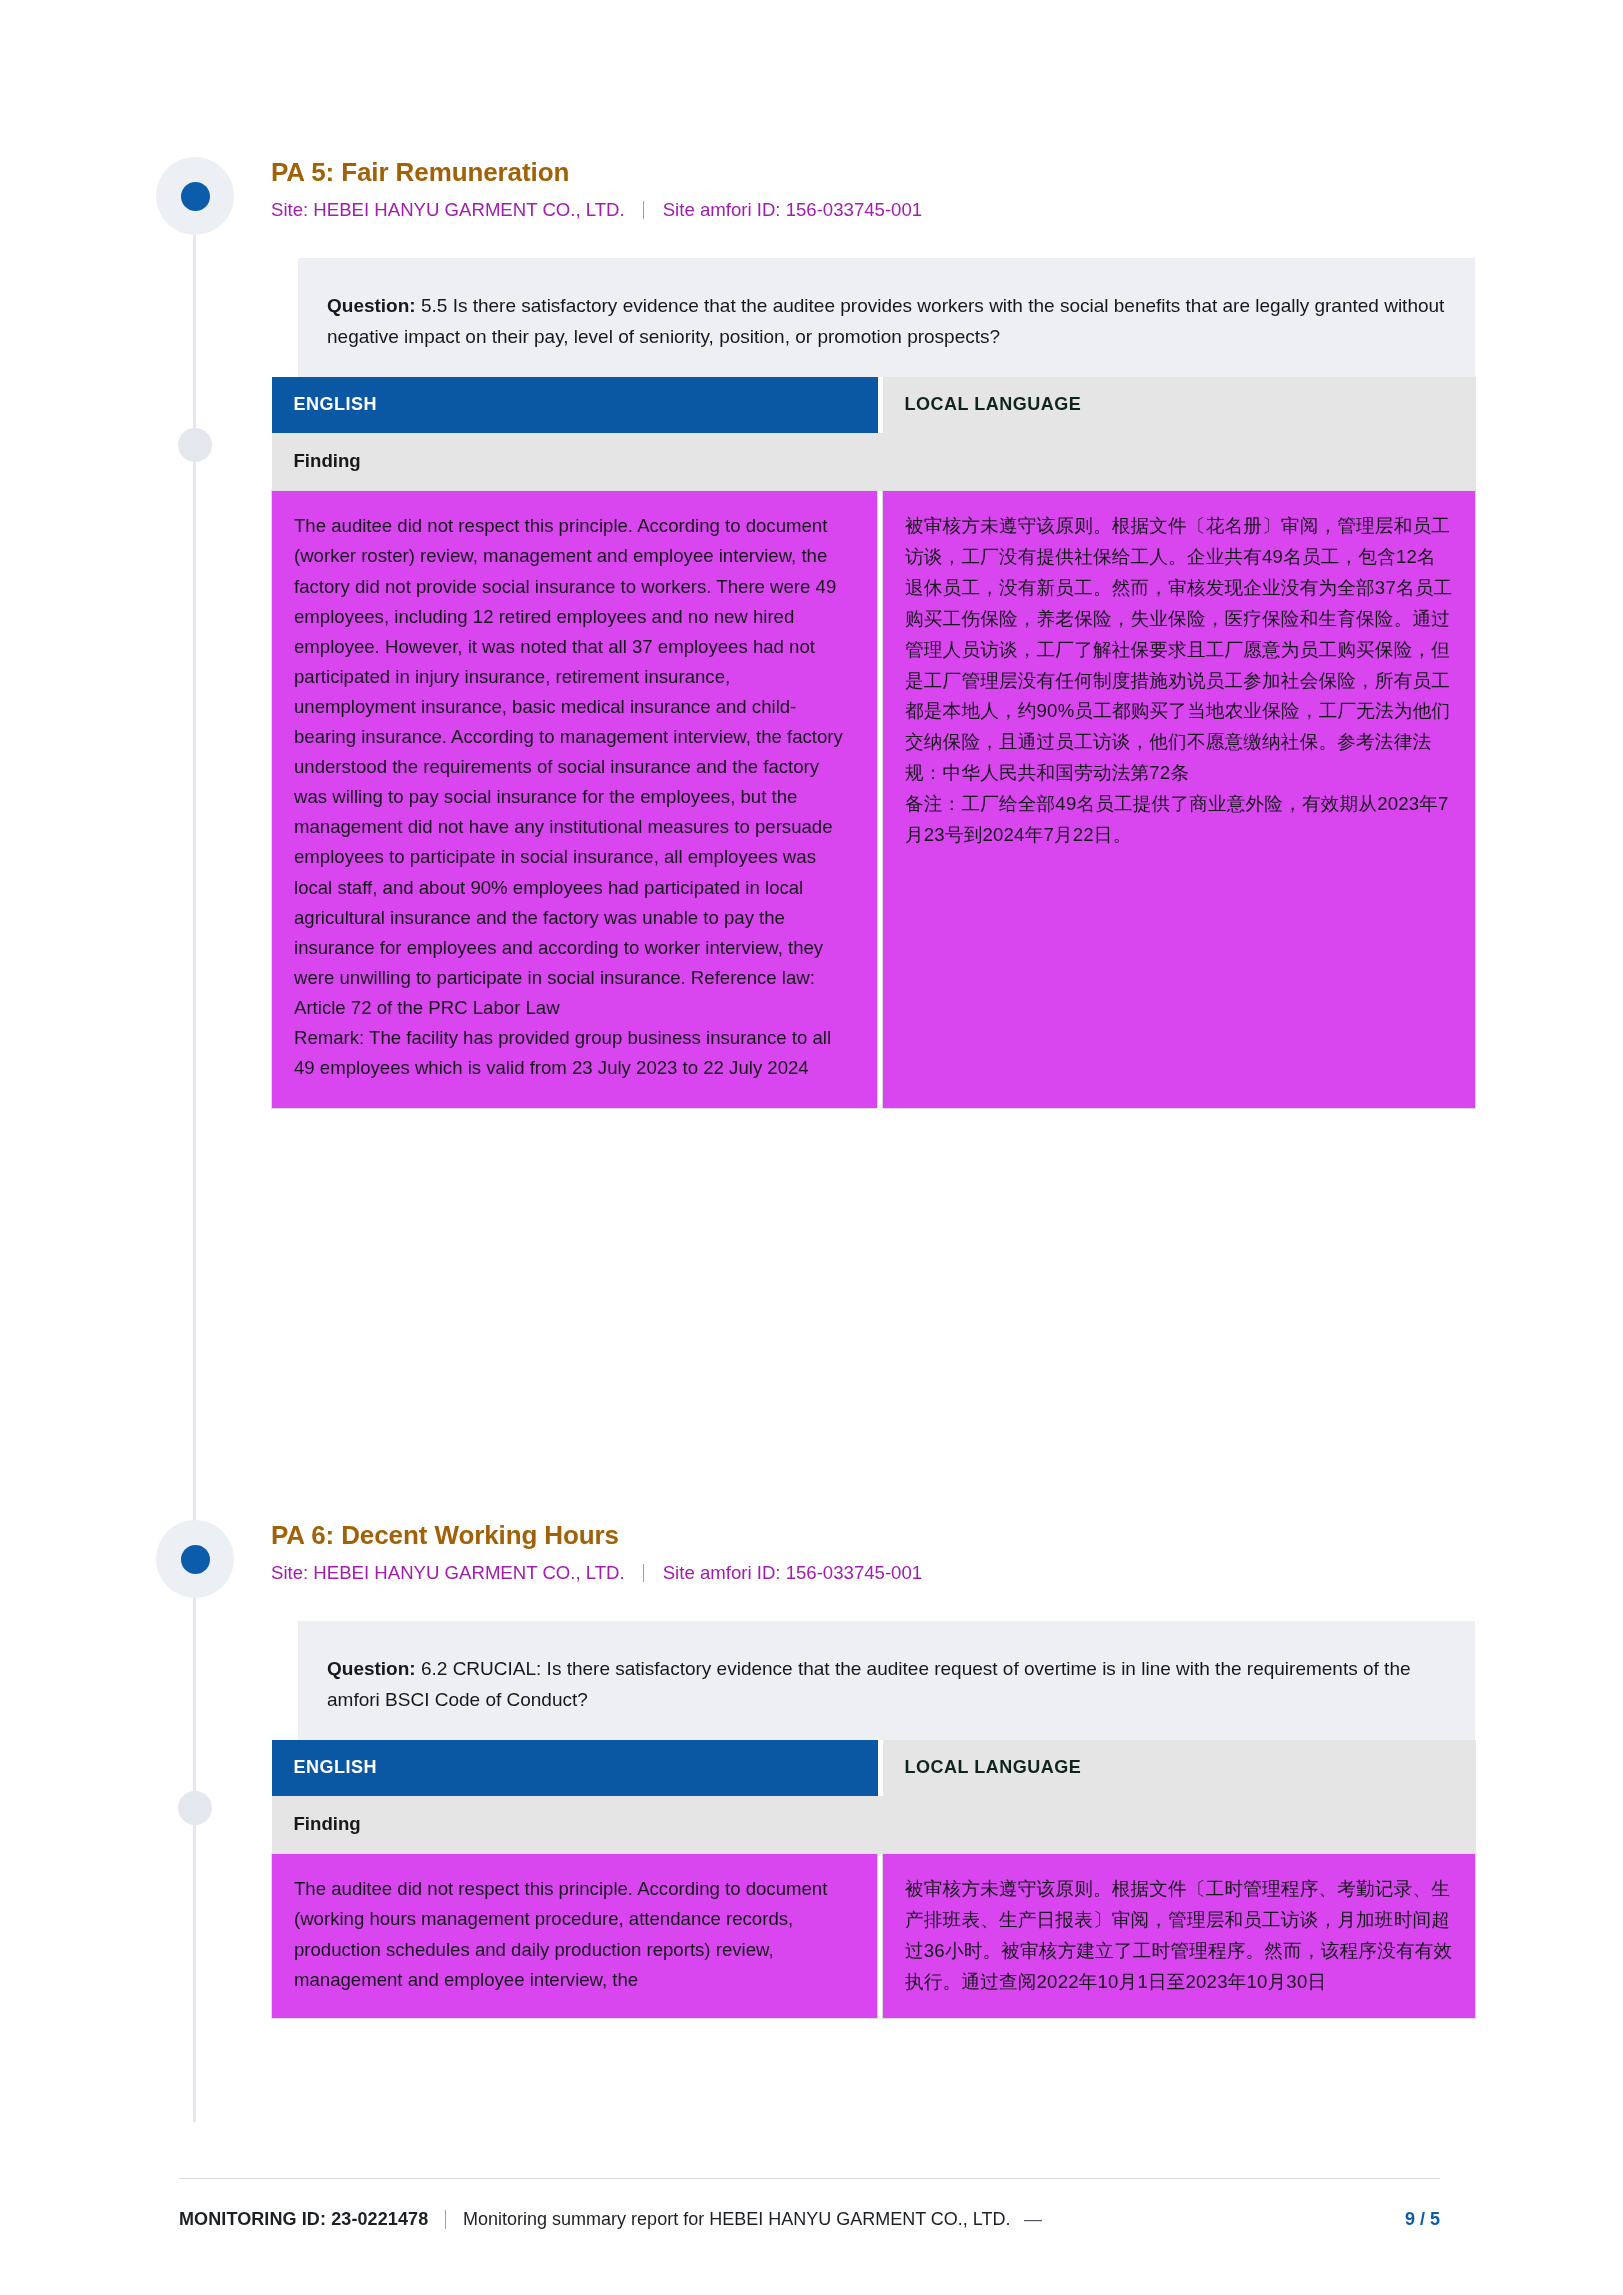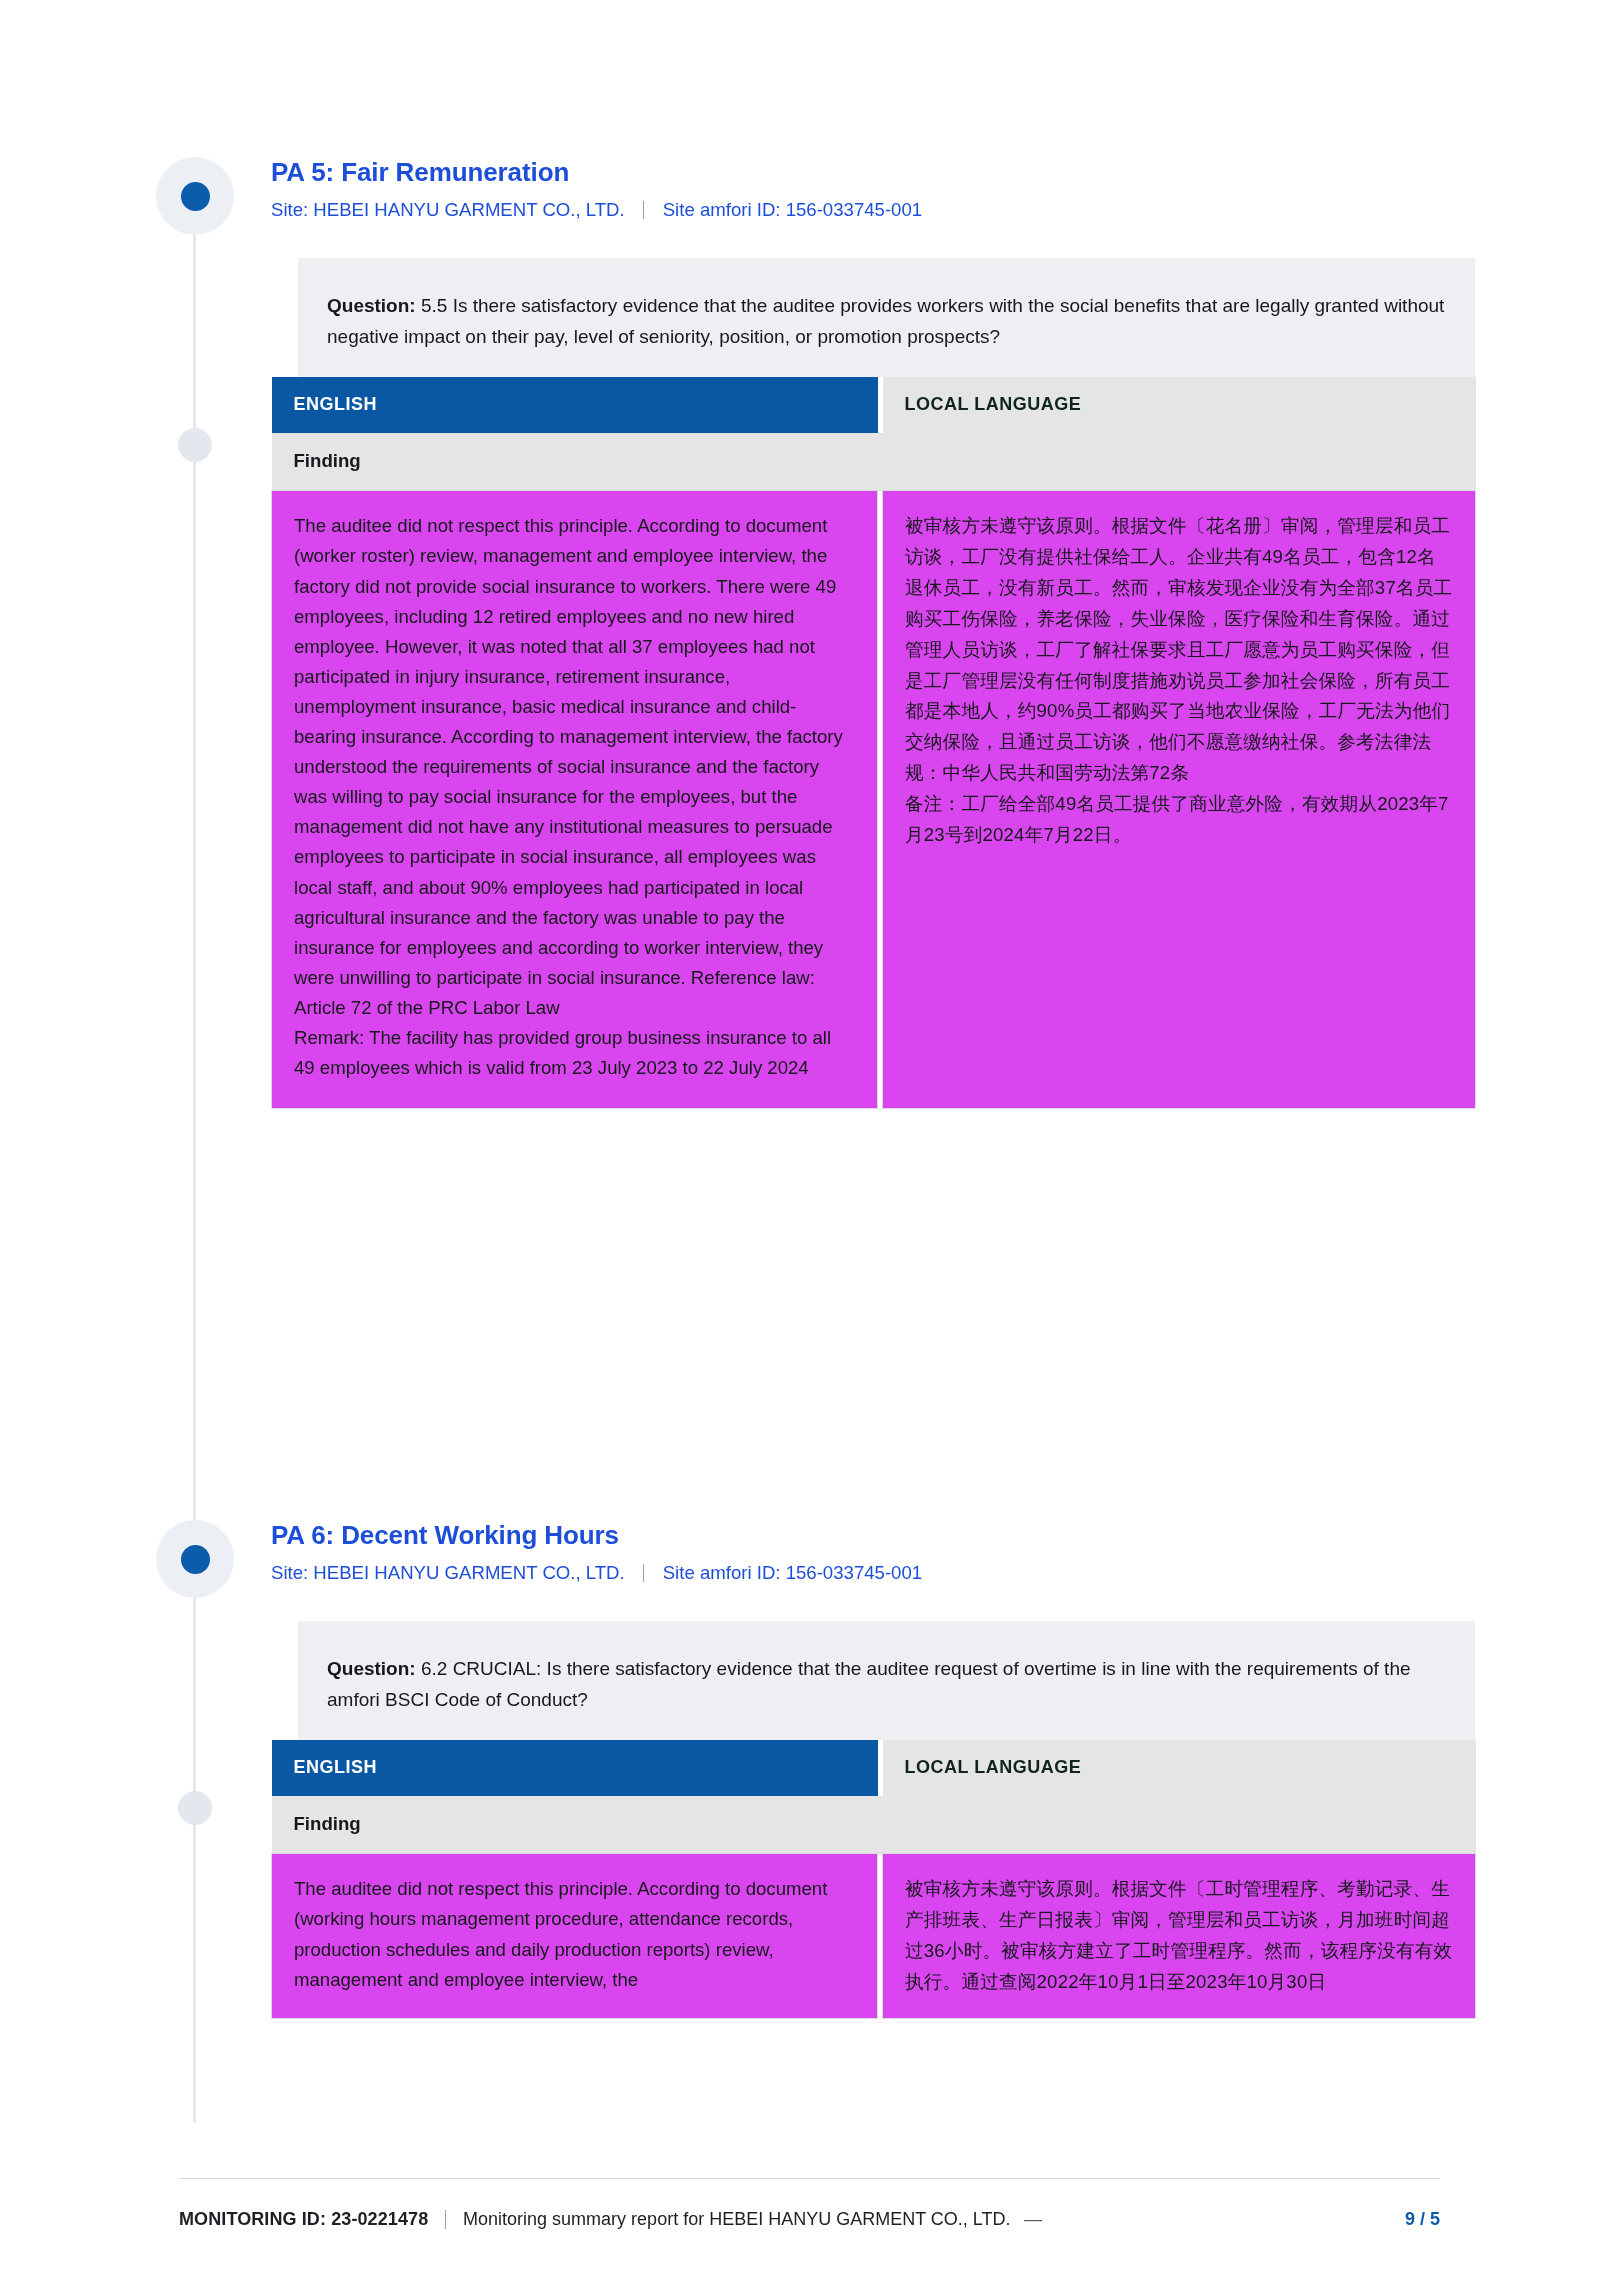--- a/index.html
+++ b/index.html
@@ -56,26 +56,26 @@
     width: 34px;
     height: 34px;
     border-radius: 50%;
     background: #e4e8ee;
   }
 
   
   .pa-title {
     font-size: 26px;
     font-weight: bold;
-    color: #1d4ed8;
+    color: #a16207;
     letter-spacing: -0.1px;
   }
   .pa-sub {
     font-size: 18.6px;
-    color: #1d4ed8;
+    color: #a21caf;
     margin-top: 11px;
     display: flex;
     align-items: center;
     gap: 0;
   }
   .pa-sub .sep {
     display: inline-block;
     width: 0.8px;
     height: 18.6px;
     background: #9aa0a8;

